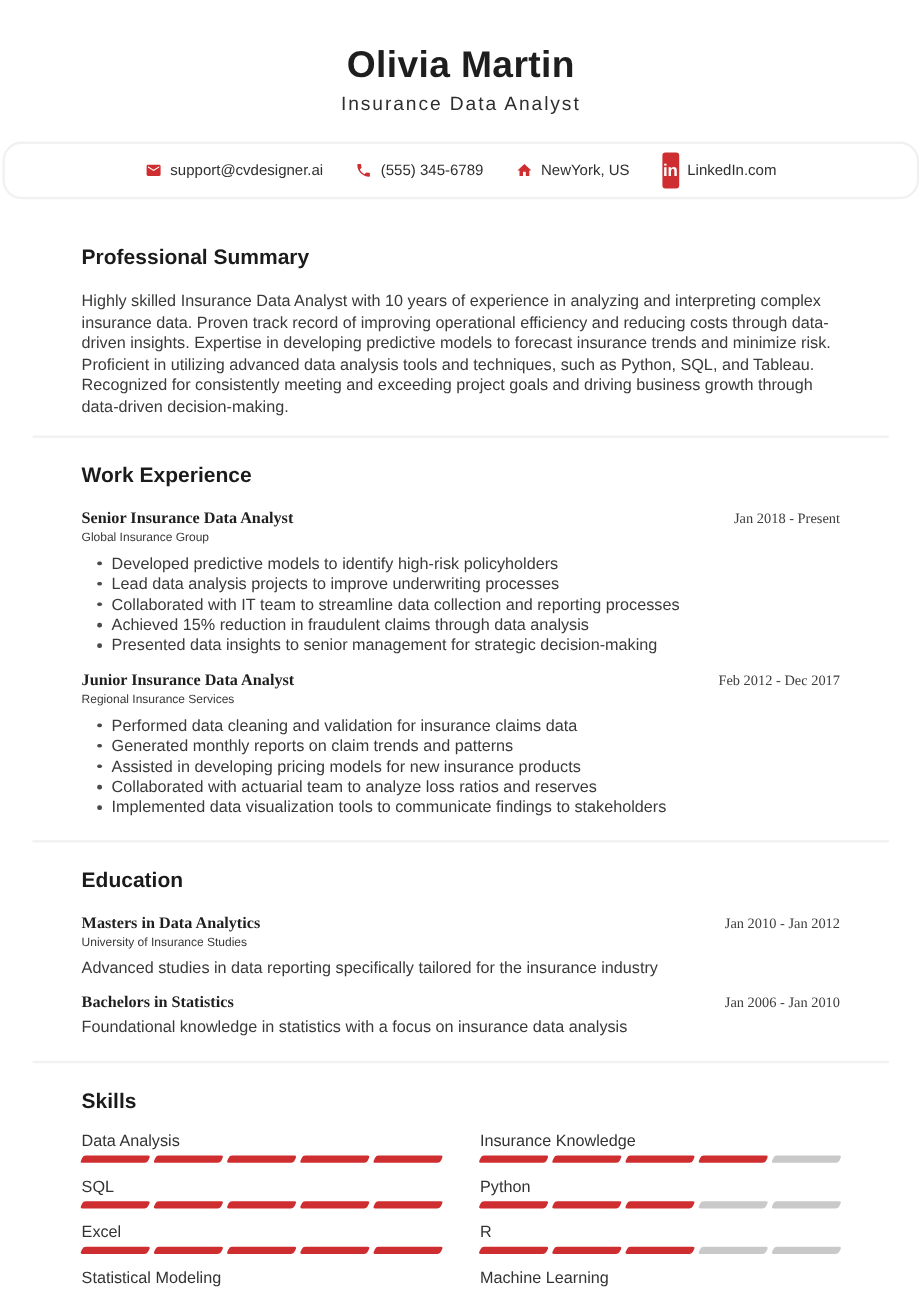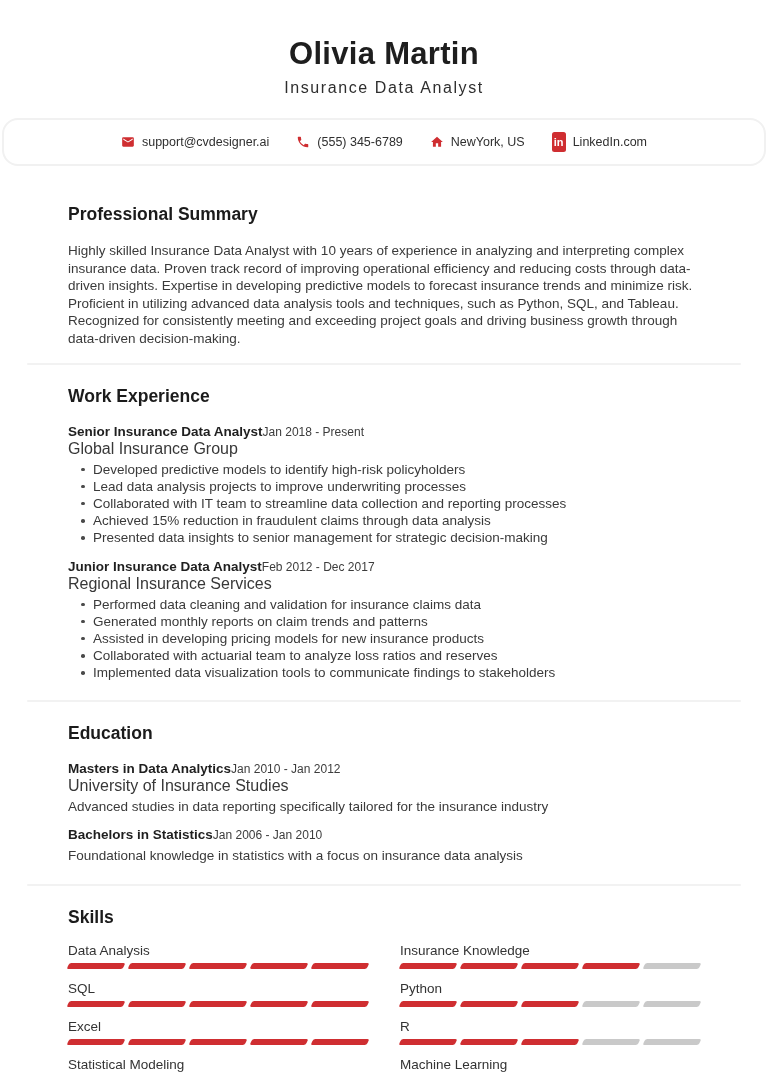--- a/index.html
+++ b/index.html
@@ -24,42 +24,42 @@
     margin:21px 2px 0; height:44px;
     border:2px solid #f1f1f1; border-radius:16px;
     display:flex; align-items:center; justify-content:center; gap:27px;
   }
   .contact-item {
     display:flex; align-items:center; gap:7px;
     font-size:12.5px; color:#2f2f2f; text-decoration:none; cursor:pointer;
   }
   .cicon { width:14px; height:14px; fill:var(--accent-red,#cf2e31); flex:0 0 auto; }
   .linkedin-badge {
-    width:14px; height:20px; border-radius:2.5px;
+    width:14px; height:30px; border-radius:2.5px;
     background:var(--accent-red,#cf2e31); color:#fff;
-    font-size:11px; font-weight:700; line-height:1;
+    font-size:14px; font-weight:700; line-height:1;
     display:flex; align-items:center; justify-content:center;
   }
   .inner { padding:0 68px; }
   .section-heading {
     margin:0; font-size:17.5px; line-height:21px;
     font-weight:700; color:#1b1b1b;
   }
   .sec-summary { margin-top:38px; }
   .summary-text {
     margin:17px 0 0; font-size:13.5px; line-height:17.6px; color:#3a3a3a;
   }
   .divider { height:2px; background:var(--divider,#f2f2f2); margin:15px 27px 0; border-radius:1px; }
   .section-block { margin-top:21px; }
   .entry { margin-top:17px; }
   .entry + .entry { margin-top:12px; }
-  .entry-head { display:flex; justify-content:flex-start; align-items:flex-start; }
+  .entry-head { display:flex; justify-content:space-between; align-items:flex-start;font-family:Liberation Serif, serif; }
   .entry-title { font-size:13.5px; line-height:16px; font-weight:700; color:#1f1f1f; }
   .entry-dates { font-size:12px; line-height:15px; color:#3c3c3c; padding-top:1px; white-space:nowrap; }
-  .entry-sub { margin-top:1px; font-size:16px; line-height:16px; color:#383838; }
+  .entry-sub { margin-top:1px; font-size:10px; line-height:16px; color:#383838; }
   .entry-desc { margin-top:5px; font-size:13.5px; line-height:16px; color:#3a3a3a; }
   ul.bullets { margin:4px 0 0; padding:0; list-style:none; }
   ul.bullets li {
     position:relative; padding-left:25px;
     font-size:13.5px; line-height:17.2px; color:#3a3a3a;
   }
   ul.bullets li::before {
     content:""; position:absolute; left:13px; top:7px;
     width:3.5px; height:3.5px; border-radius:50%; background:#4a4a4a;
   }

